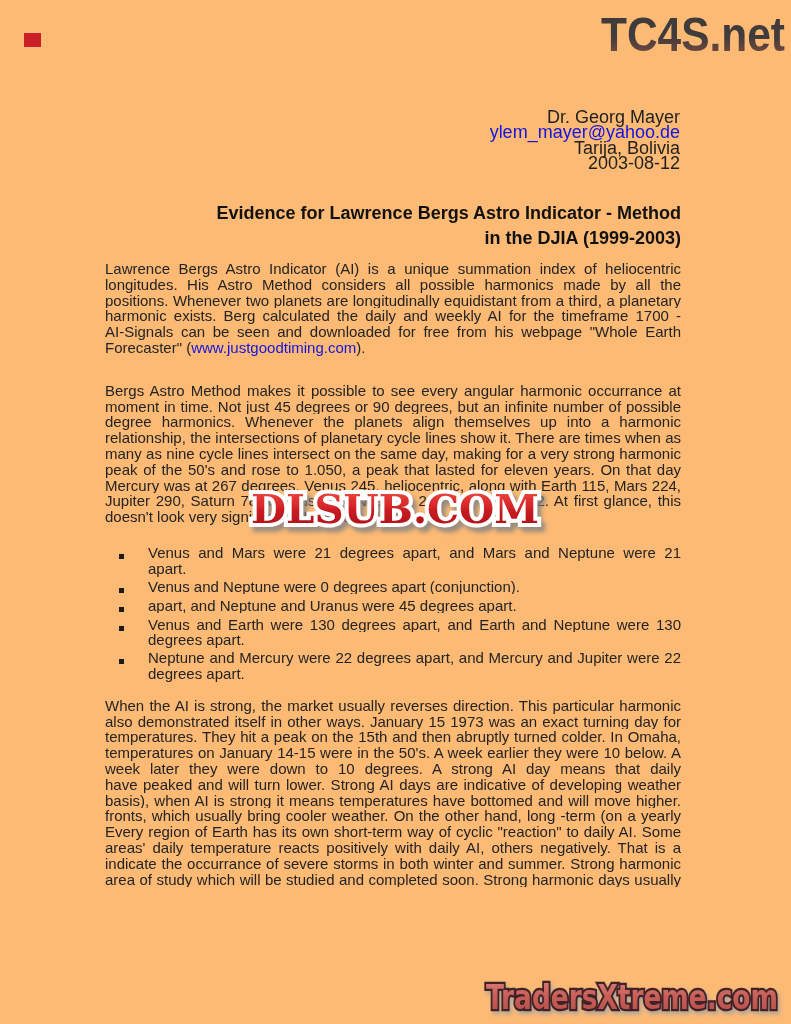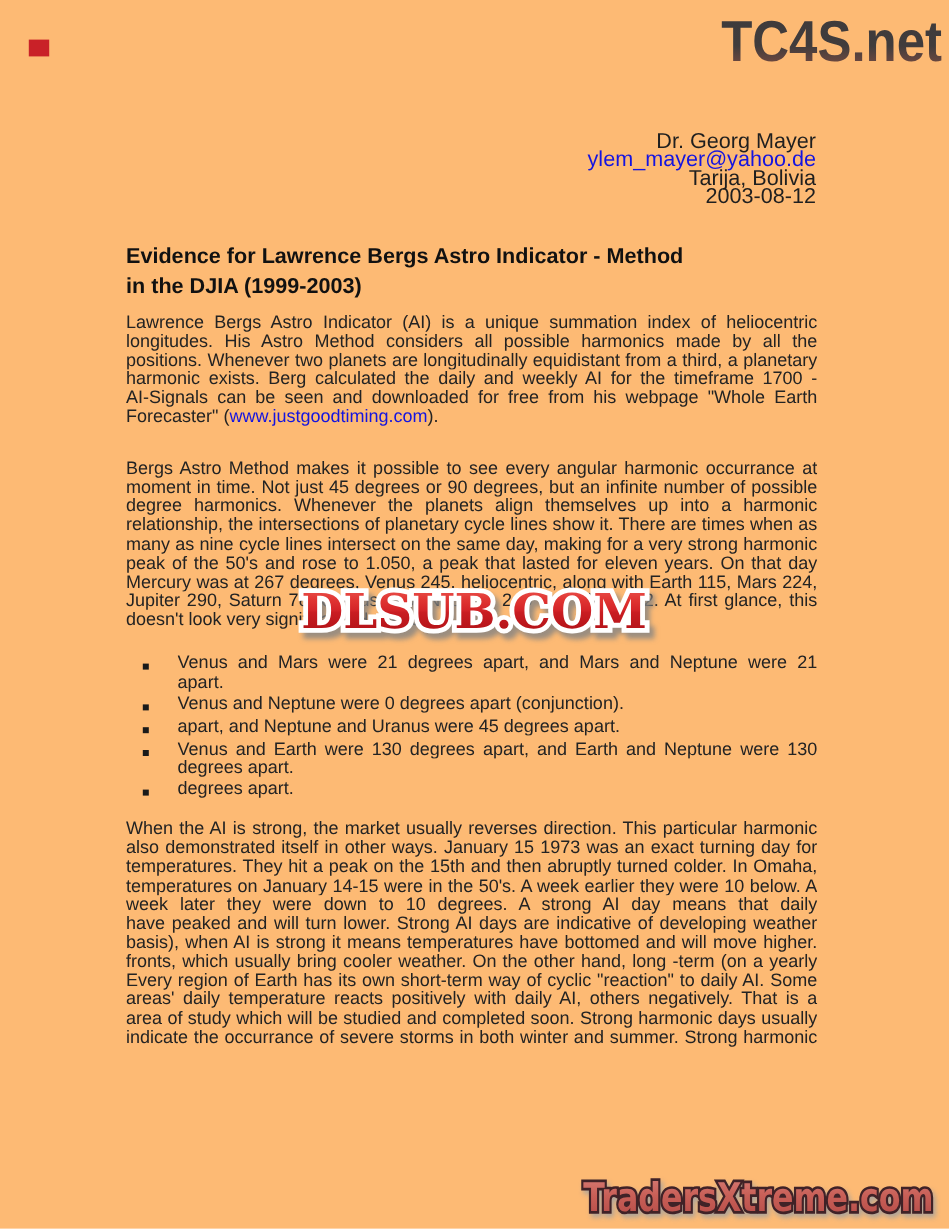--- a/index.html
+++ b/index.html
@@ -25,21 +25,21 @@
   }
   
   .contact{
     position:absolute;top:110px;right:111px;
     text-align:right;font-size:18px;line-height:15.3px;color:#1f1f1f;
   }
   .contact a{color:#1414e0;text-decoration:none;}
   
   .title{
     position:absolute;left:105px;top:201px;width:576px;
-    text-align:left;font-weight:bold;font-size:18px;line-height:25px;color:#111;
+    text-align:right;font-weight:bold;font-size:18px;line-height:25px;color:#111;
   }
   
   .col{
     position:absolute;left:105px;top:261px;width:576px;
     font-size:15px;color:#232323;
   }
   .jline{
     height:15.8px;line-height:15.8px;overflow:hidden;
     text-align:justify;text-align-last:justify;
     white-space:normal;
@@ -151,38 +151,39 @@
       <div class="bullet-item">
         <div class="b-marker"><span class="sq"></span></div>
         <div class="b-text">
           <div class="jline">Venus and Earth were 130 degrees apart, and Earth and Neptune were 130</div>
           <div class="jline last">degrees apart.</div>
         </div>
       </div>
       <div class="bullet-item">
         <div class="b-marker"><span class="sq"></span></div>
         <div class="b-text">
+          <div class="jline">Neptune and Mercury were 22 degrees apart, and Mercury and Jupiter were 22</div>
           <div class="jline last">degrees apart.</div>
         </div>
       </div>
     </div>
 
     <div class="para p3">
       <div class="jline">When the AI is strong, the market usually reverses direction. This particular harmonic day</div>
       <div class="jline">also demonstrated itself in other ways. January 15 1973 was an exact turning day for U.S.</div>
       <div class="jline">temperatures. They hit a peak on the 15th and then abruptly turned colder. In Omaha,</div>
       <div class="jline">temperatures on January 14-15 were in the 50's. A week earlier they were 10 below. A</div>
       <div class="jline">week later they were down to 10 degrees. A strong AI day means that daily temperatures</div>
       <div class="jline">have peaked and will turn lower. Strong AI days are indicative of developing weather</div>
       <div class="jline">basis), when AI is strong it means temperatures have bottomed and will move higher.</div>
       <div class="jline">fronts, which usually bring cooler weather. On the other hand, long -term (on a yearly</div>
       <div class="jline">Every region of Earth has its own short-term way of cyclic "reaction" to daily AI. Some</div>
       <div class="jline">areas' daily temperature reacts positively with daily AI, others negatively. That is a broad</div>
+      <div class="jline">indicate the occurrance of severe storms in both winter and summer. Strong harmonic</div>
       <div class="jline">area of study which will be studied and completed soon. Strong harmonic days usually</div>
-      <div class="jline">indicate the occurrance of severe storms in both winter and summer. Strong harmonic</div>
     </div>
 
   </div>
 
   <svg class="dlsub-svg" width="310" height="62" viewBox="0 0 310 62">
     <defs>
       <linearGradient id="gWm" x1="0" y1="0" x2="0" y2="1">
         <stop offset="0%" stop-color="#ee6058"></stop>
         <stop offset="30%" stop-color="#e03432"></stop>
         <stop offset="48%" stop-color="#d42428"></stop>

